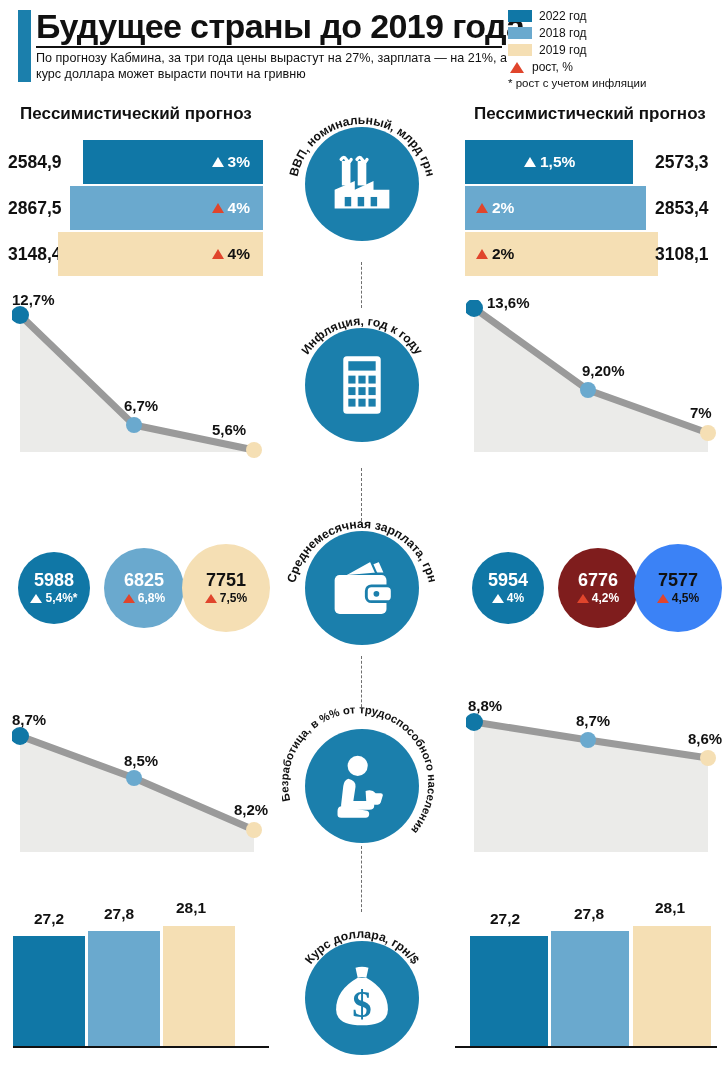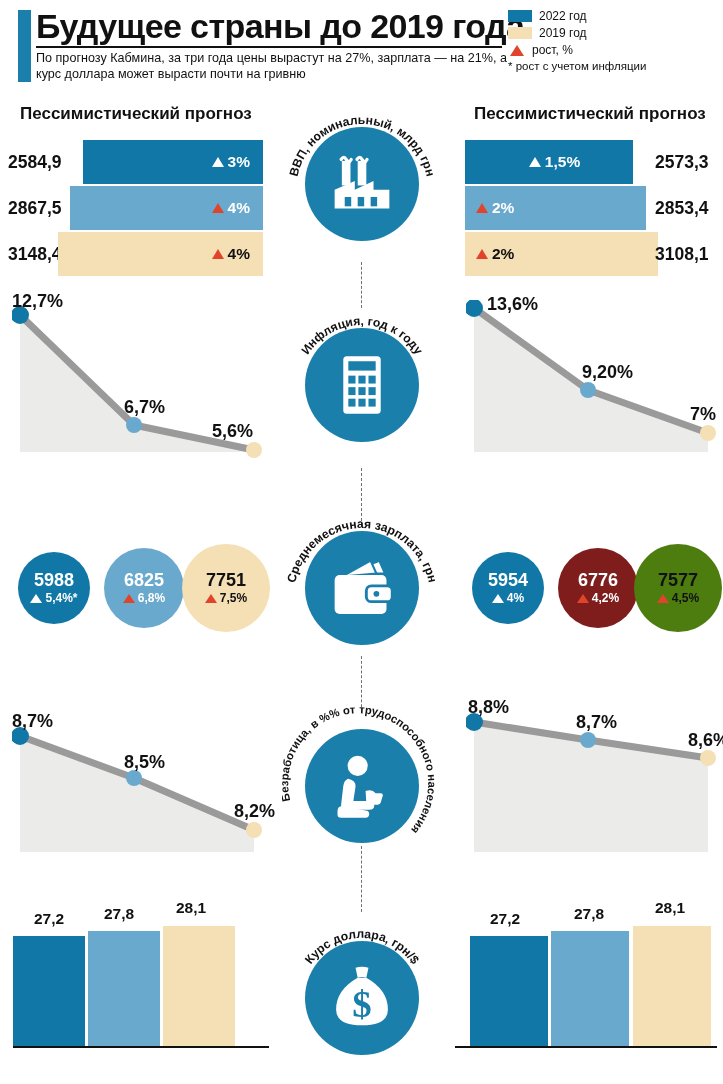--- a/index.html
+++ b/index.html
@@ -68,21 +68,21 @@
   .pct.on-dark { color:#fff; }
   .pct.on-light { color:#111; }
   .tri { width:0;height:0;border-left:6.5px solid transparent;border-right:6.5px solid transparent;
          border-bottom:10px solid #e0452c; margin-right:4px; flex:none; }
   .tri.white { border-bottom-color:#ffffff; }
 
   
   .linechart { position:absolute; }
   .linechart svg { display:block; }
   .pt-label {
-    position:absolute; font-size:18px; font-weight:bold; color:#111; white-space:nowrap;
+    position:absolute; font-size:15px; font-weight:bold; color:#111; white-space:nowrap;
   }
 
   
   .sal { position:absolute; border-radius:50%; display:flex; flex-direction:column;
          align-items:center; justify-content:center; }
   .sal-num { font-size:18px; font-weight:bold; line-height:19px; }
   .sal-pct { font-size:12px; font-weight:bold; display:flex; align-items:center; line-height:15px; margin-top:1px;}
   .sal .tri { border-left-width:6px; border-right-width:6px; border-bottom-width:9px; margin-right:3px; }
 
   
@@ -98,20 +98,24 @@
   <div class="header">
     <div class="hdr-accent"></div>
     <div class="hdr-title">Будущее страны до 2019 года</div>
     <div class="hdr-rule"></div>
     <div class="hdr-sub">По прогнозу Кабмина, за три года цены вырастут на 27%, зарплата — на 21%, а курс доллара может вырасти почти на гривню</div>
 
     <div class="legend">
       <div class="lg-row">
         <span class="lg-sw" style="background:#1077a6"></span>
         <span class="lg-txt">2022 год</span>
+      </div>
+      <div class="lg-row">
+        <span class="lg-sw" style="background:#6aa9ce"></span>
+        <span class="lg-txt">2018 год</span>
       </div>
       <div class="lg-row">
         <span class="lg-sw" style="background:#f5dfb4"></span>
         <span class="lg-txt">2019 год</span>
       </div>
       <div class="lg-row">
         <span class="lg-tri"></span>
         <span class="lg-txt">рост, %</span>
       </div>
       <div class="lg-note">* рост с учетом инфляции</div>
@@ -148,21 +152,21 @@
     <div class="gdp-val" style="left:8px;">3148,4</div>
     <div class="gdp-bar" style="left:58px;width:205px;background:#f5dfb4;justify-content:flex-end;">
       <span class="pct on-light" style="margin-right:13px;">
         <i class="tri"></i>
         <span>4%</span>
       </span>
     </div>
   </div>
 
   <div class="gdp-row" style="left:453px;top:140px;width:270px;">
-    <div class="gdp-bar" style="left:12px;width:168px;background:#1077a6;justify-content:center;">
+    <div class="gdp-bar" style="left:12px;width:168px;background:#1077a6;justify-content:flex-start;padding-left:48px;">
       <span class="pct on-dark" style="margin-left:11px;">
         <i class="tri white"></i>
         <span>1,5%</span>
       </span>
     </div>
     <div class="gdp-val" style="left:202px;">2573,3</div>
   </div>
   <div class="gdp-row" style="left:453px;top:186px;width:270px;">
     <div class="gdp-bar" style="left:12px;width:181px;background:#6aa9ce;justify-content:flex-start;">
       <span class="pct on-dark" style="margin-left:11px;">
@@ -290,21 +294,21 @@
       <span>4%</span>
     </span>
   </div>
   <div class="sal" style="left:558px;top:548px;width:80px;height:80px;background:#7f1d1d;color:#fff;">
     <span class="sal-num">6776</span>
     <span class="sal-pct">
       <i class="tri"></i>
       <span>4,2%</span>
     </span>
   </div>
-  <div class="sal" style="left:634px;top:544px;width:88px;height:88px;background:#4d7c0f;color:#111;">
+  <div class="sal" style="left:634px;top:544px;width:88px;height:88px;background:#3b82f6;color:#111;">
     <span class="sal-num">7577</span>
     <span class="sal-pct">
       <i class="tri"></i>
       <span>4,5%</span>
     </span>
   </div>
 
   <div class="center-icon" style="top:508px;">
     <svg class="ring-text" viewBox="0 0 160 160">
       <defs>

